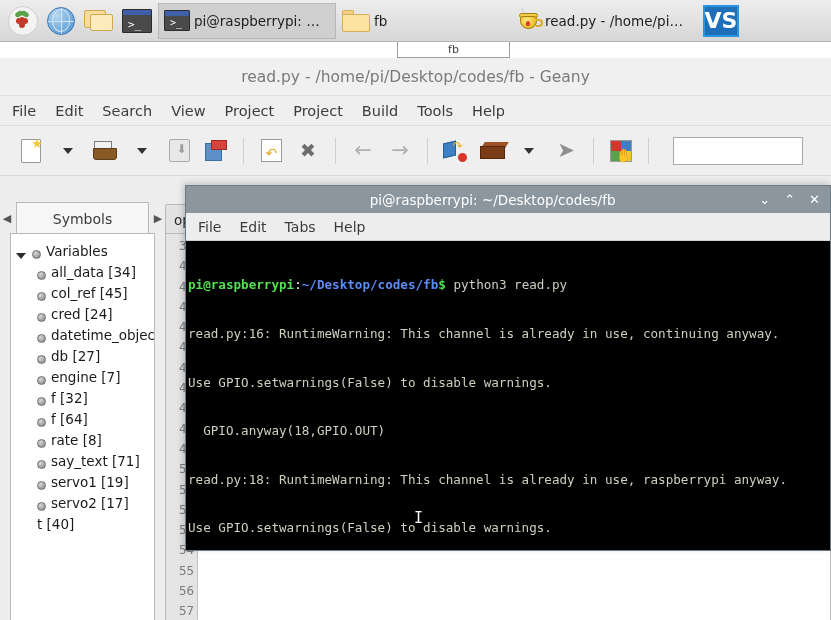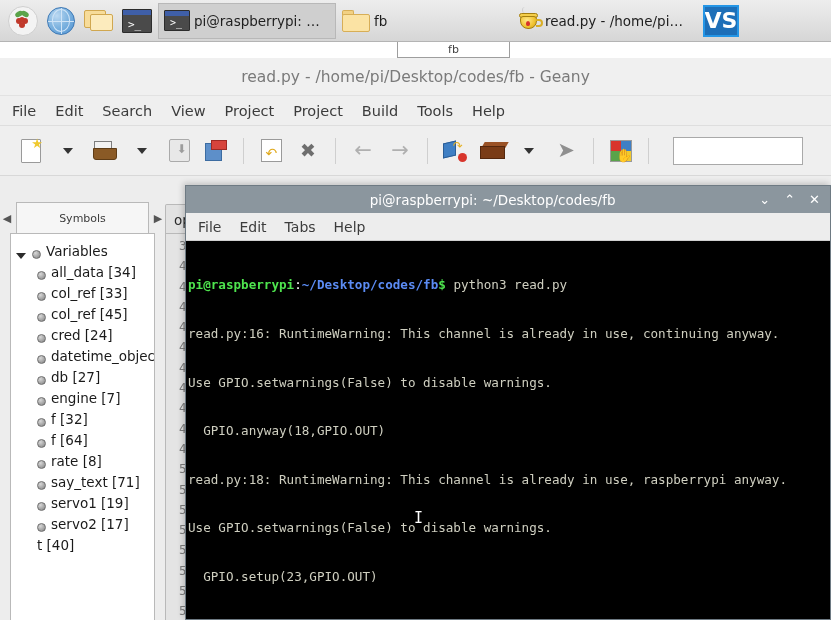--- a/index.html
+++ b/index.html
@@ -147,21 +147,21 @@
   
   #sidebar {
     position:absolute; left:0; top:160px; width:165px; height:460px;
     background:#ededed;
   }
   #side-tabrow { height:32px; display:flex; align-items:center; position:relative; }
   .side-arr { width:14px; text-align:center; font-size:11px; color:#555; }
   #symbols-tab {
     flex:1; height:32px; background:#f6f6f6; border:1px solid #b9b9b9; border-bottom:none;
     display:flex; align-items:center; justify-content:center;
-    font-size:11px; color:#3b3b3b; margin:0 2px;
+    font-size:14px; color:#3b3b3b; margin:0 2px;
   }
   #symbols-list {
     position:absolute; left:10px; top:31px; width:145px; height:425px;
     background:#ffffff; border:1px solid #b9b9b9; overflow:hidden;
     font-size:13.5px; color:#1a1a1a; padding-top:4px;
   }
   .sym-row { height:21px; display:flex; align-items:flex-end; white-space:nowrap; }
   .sym-row.group { padding-left:5px; }
   .sym-row.leaf  { padding-left:26px; }
   .tri { width:0;height:0;border-left:5px solid transparent;border-right:5px solid transparent;
@@ -187,21 +187,21 @@
   }
   #gutter {
     width:32px; background:#e4e4e4; border-right:1px solid #c4c4c4;
     color:#7c7c7c; font-family:"DejaVu Sans Mono", monospace; font-size:12.5px;
     text-align:right; padding:2px 3px 0 0; line-height:20.3px;
   }
   #code-body { flex:1; background:#ffffff; position:relative; }
 
   
   #terminal {
-    position:absolute; left:185px; top:185px; width:646px; height:435px;
+    position:absolute; left:185px; top:185px; width:646px; height:366px;
     background:#000000; border:1px solid #6e7a83;
     box-shadow: -2px -2px 6px rgba(0,0,0,0.18);
   }
   #term-title {
     height:27px; background:#8b969e; color:#ffffff;
     display:flex; align-items:center; font-size:13.5px; position:relative;
   }
   #term-title .ttl { flex:1; text-align:center; padding-left:40px; }
   #term-title .wbtns { display:flex; gap:14px; padding-right:10px; font-size:13px; }
   #term-title .wbtns span { color:#ffffff; line-height:1; }
@@ -406,24 +406,20 @@
     </div>
     <div id="symbols-list">
       <div class="sym-row group">
         <span class="tri"></span>
         <span class="sym-dot"></span>
         <span>Variables</span>
       </div>
       <div class="sym-row leaf">
           <span class="sym-dot"></span>
           <span>all_data [34]</span>
-        </div>
-      <div class="sym-row leaf">
-          <span class="sym-dot"></span>
-          <span>col_ref [33]</span>
         </div>
       <div class="sym-row leaf">
           <span class="sym-dot"></span>
           <span>col_ref [45]</span>
         </div>
       <div class="sym-row leaf">
           <span class="sym-dot"></span>
           <span>cred [24]</span>
         </div>
       <div class="sym-row leaf">

